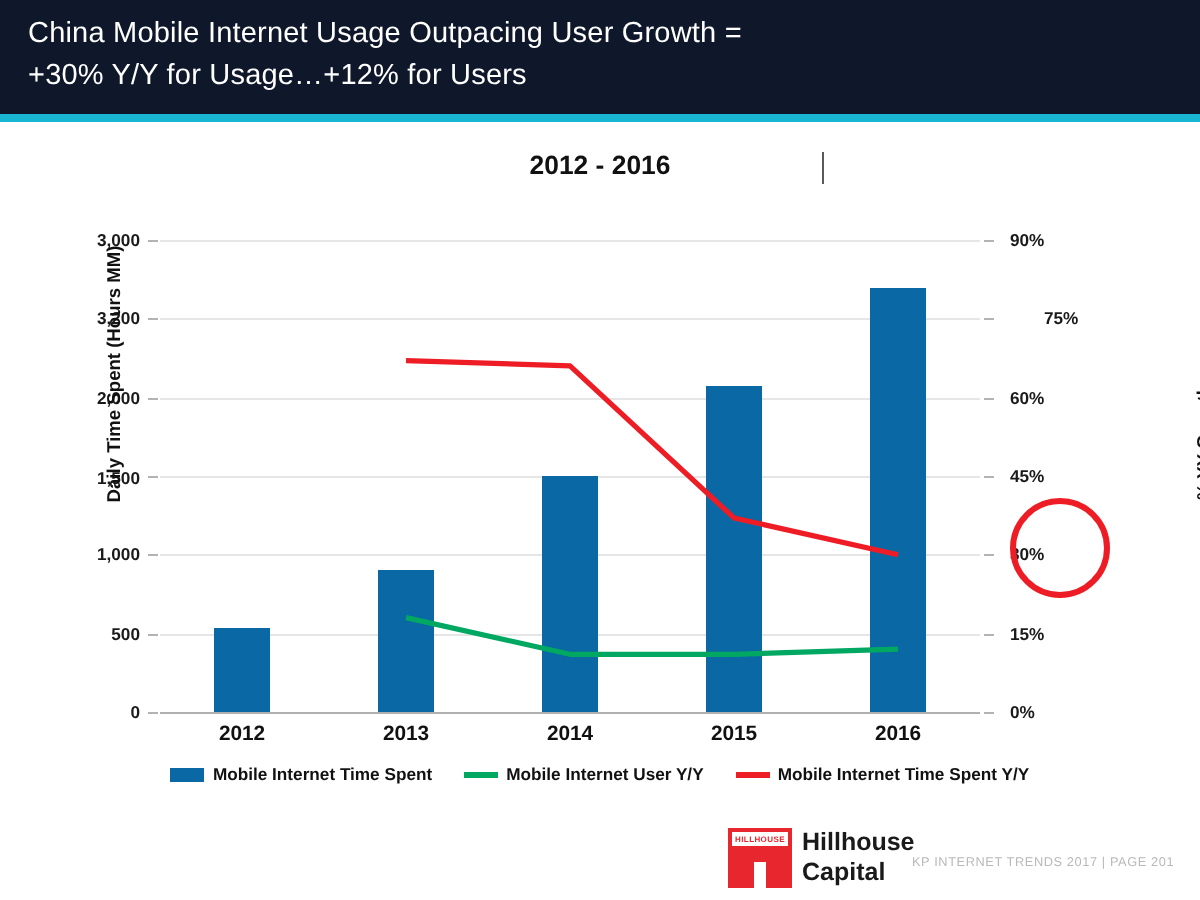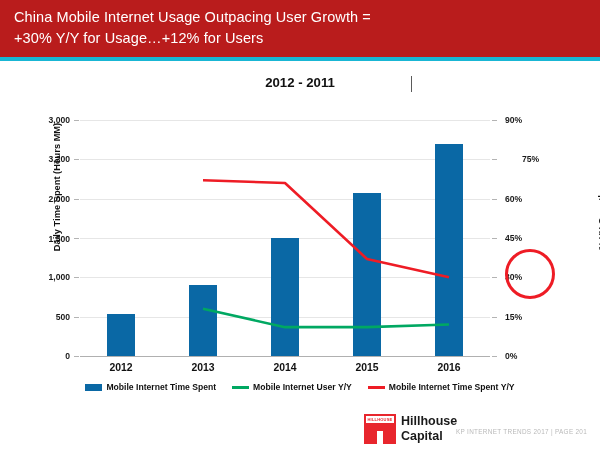--- a/index.html
+++ b/index.html
@@ -136,28 +136,28 @@
   #page-note {
     position: absolute; left: 456px; top: 428px;
     font-size: 6.4px; color: #b9b9b9; letter-spacing: 0.3px; white-space: nowrap;
   }
 </style>
 </head>
 <body>
 
 <div id="slide">
 
-  <div id="header" style="background: #b91c1c;">
+  <div id="header" style="background: #0f172a;">
     <div class="hline">China Mobile Internet Usage Outpacing User Growth =</div>
     <div class="hline">+30% Y/Y for Usage…+12% for Users</div>
   </div>
   <div id="header-underline" style="background: rgb(25, 182, 212);"></div>
 
   <div id="chart-title">
-    <div>2012 - 2011</div>
+    <div>2012 - 2016</div>
   </div>
   <div id="title-caret"></div>
 
   <div id="plot">
 
     <div id="grid-layer">
         <div class="gridline base" style="top: 236px;"></div>
         <div class="gridline" style="top: 196.667px;"></div>
         <div class="gridline" style="top: 157.333px;"></div>
         <div class="gridline" style="top: 118px;"></div>

